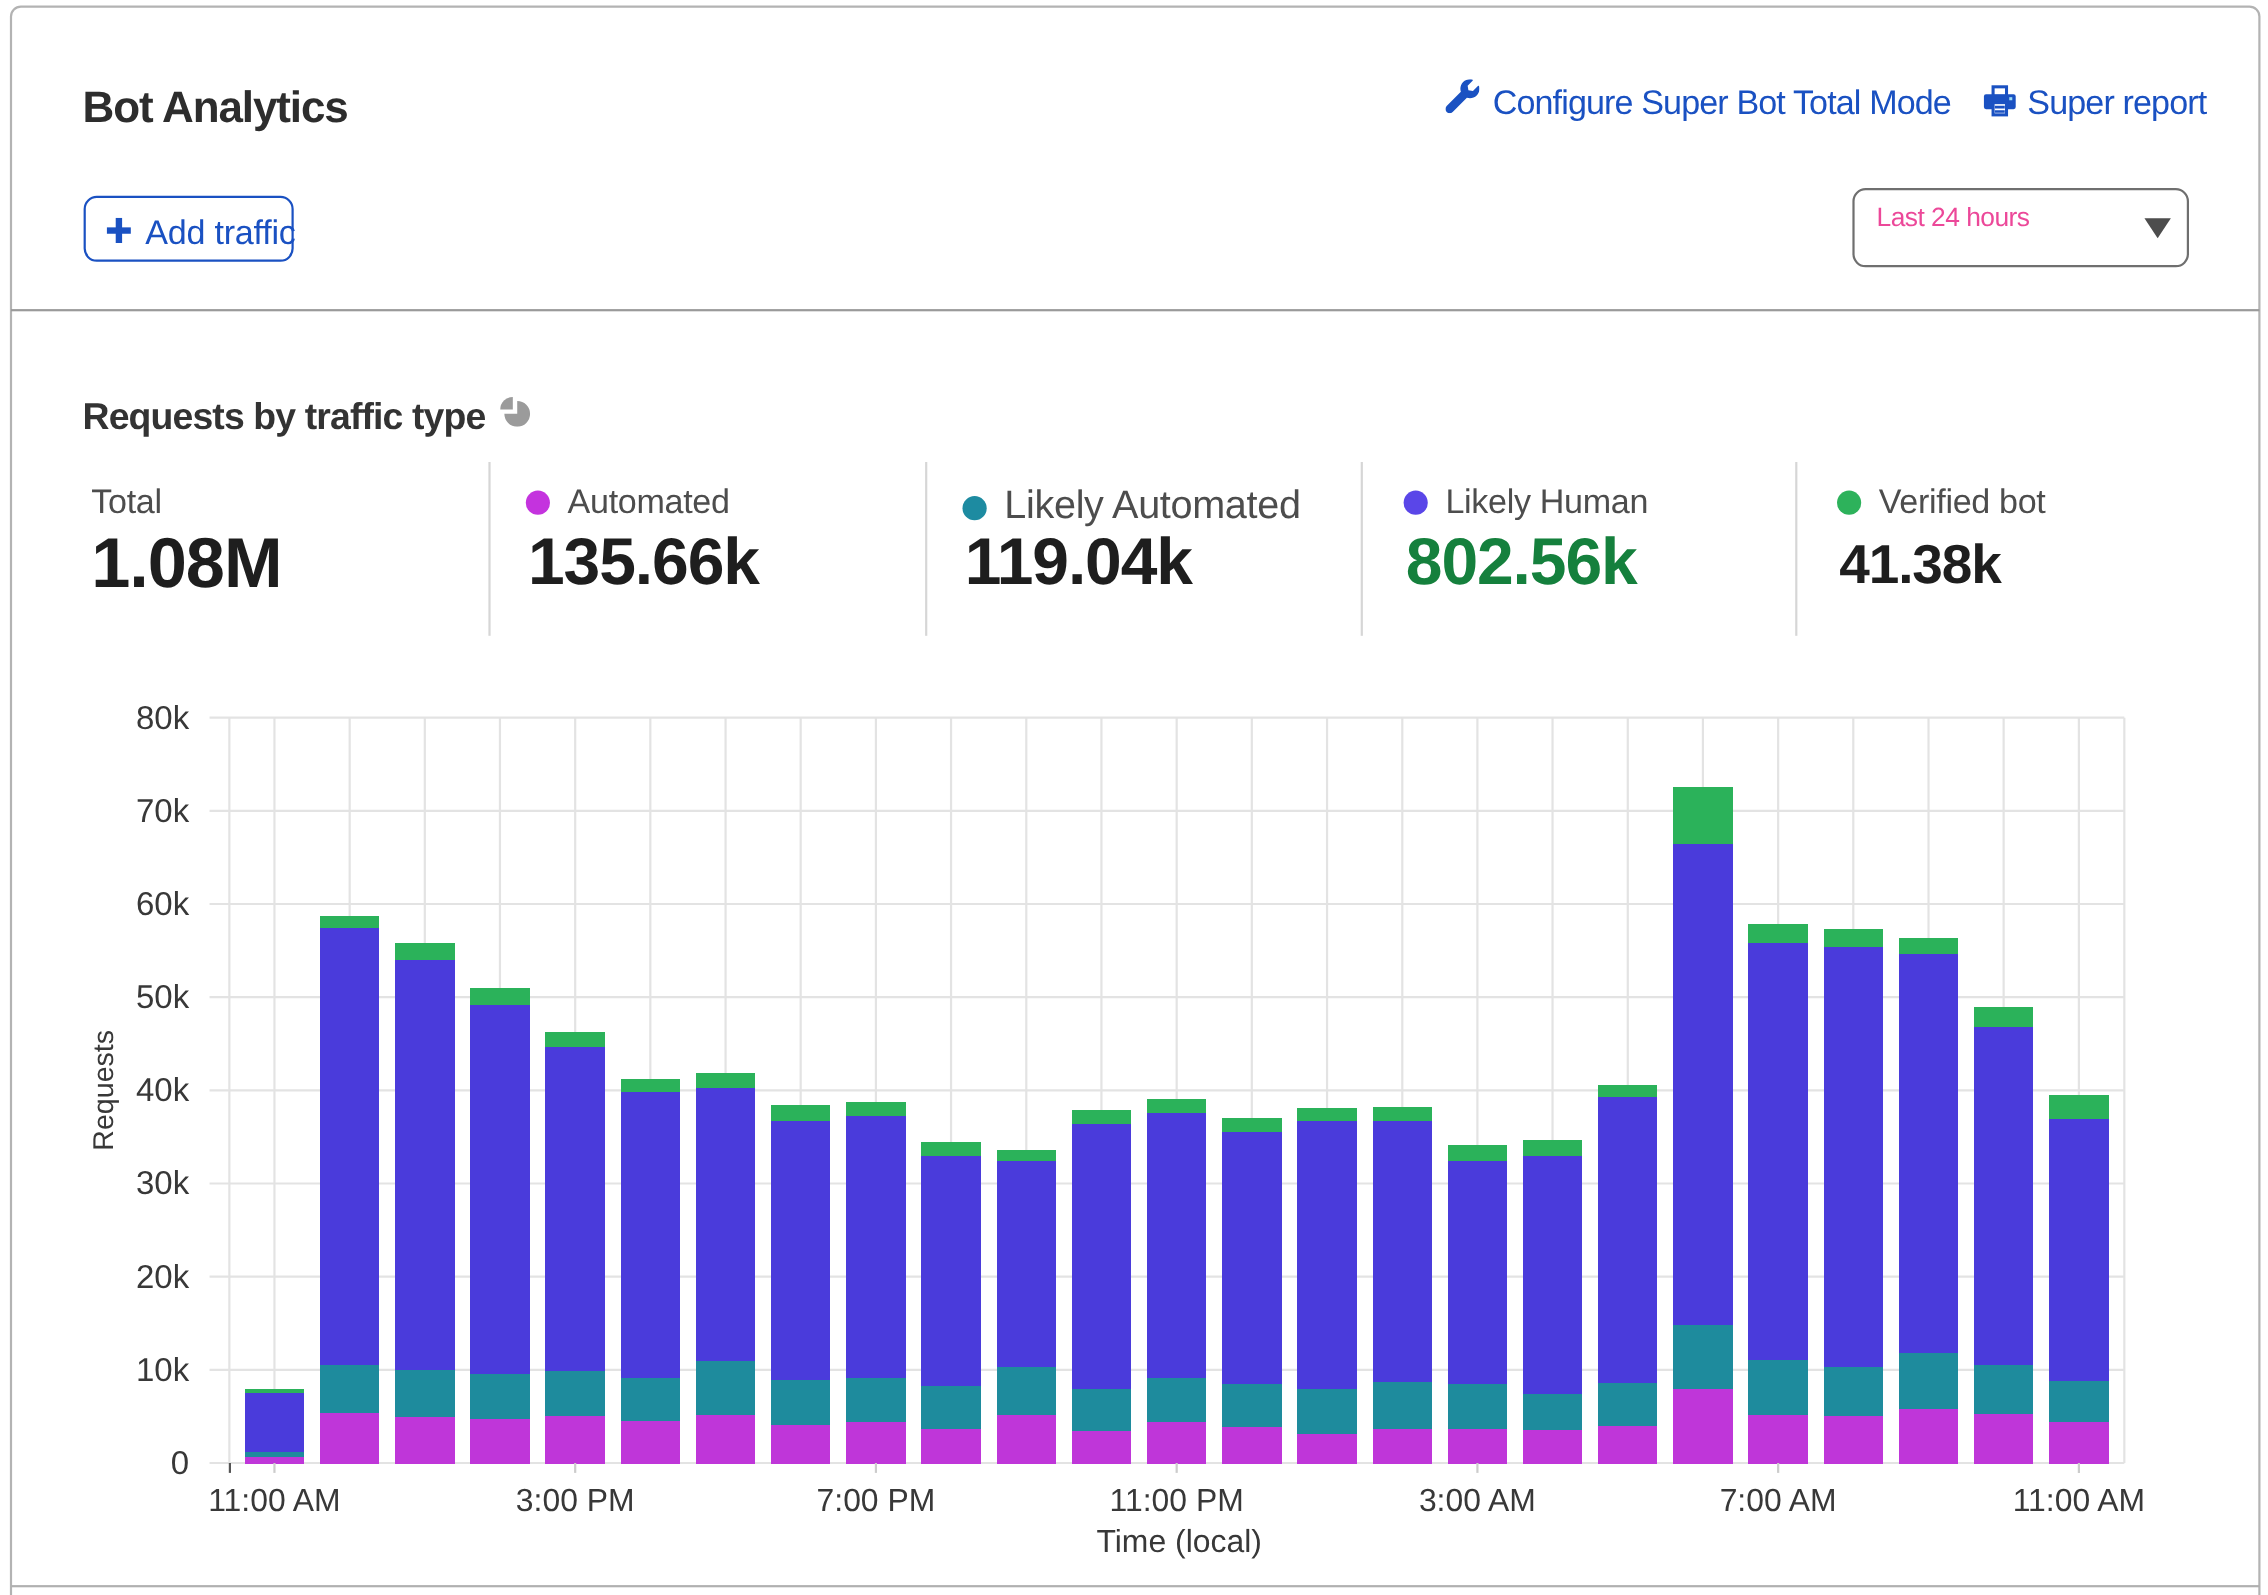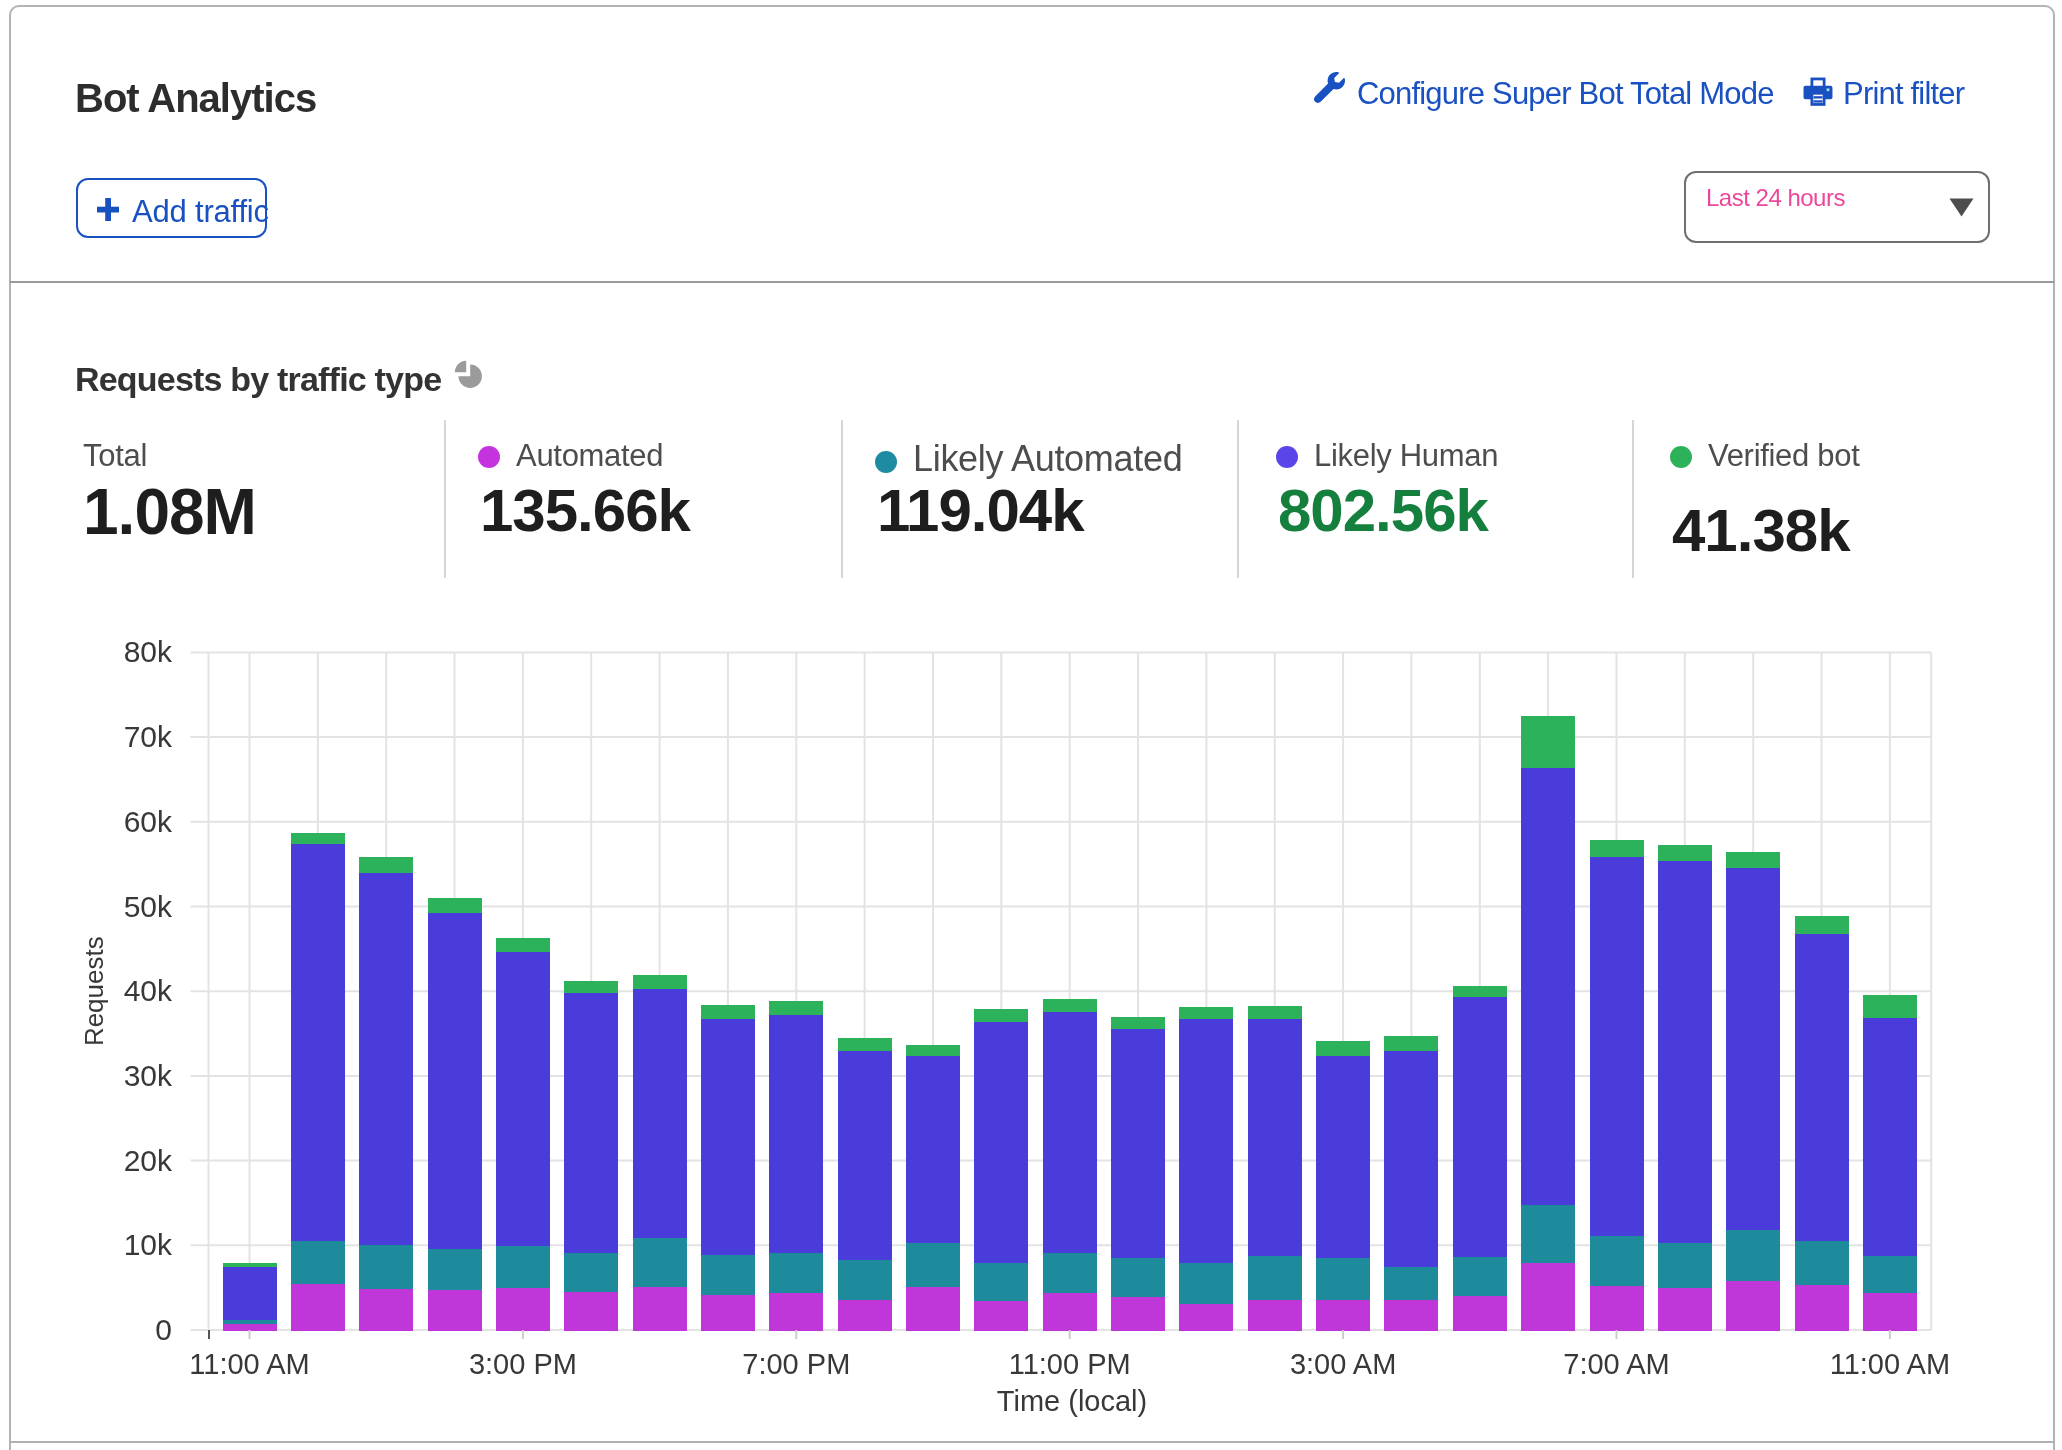--- a/index.html
+++ b/index.html
@@ -17,21 +17,21 @@
   </svg>
 <div class="blue" style="position:absolute;left:1357px;top:76px;font-size:31px;letter-spacing:-0.8px">Configure Super Bot Total Mode</div>
 <svg width="30" height="30" viewBox="0 0 28 28" style="position:absolute;left:1803px;top:77px">
     <rect x="8.3" y="1.8" width="11.4" height="8" fill="#fff" stroke="#1a51c2" stroke-width="2.6"></rect>
     <rect x="0.5" y="8.2" width="27" height="12.6" rx="1.8" fill="#1a51c2"></rect>
     <rect x="22" y="10.6" width="2.6" height="2.6" fill="#9bdcf5"></rect>
     <rect x="8.3" y="15.2" width="11.4" height="10.4" fill="#fff" stroke="#1a51c2" stroke-width="2.6"></rect>
     <line x1="9.8" y1="19" x2="18.2" y2="19" stroke="#1a51c2" stroke-width="2.2"></line>
     <line x1="9.8" y1="22.8" x2="18.2" y2="22.8" stroke="#1a51c2" stroke-width="2.2"></line>
   </svg>
-<div class="blue" style="position:absolute;left:1843px;top:76px;font-size:31px;letter-spacing:-0.8px">Print filter</div>
+<div class="blue" style="position:absolute;left:1843px;top:76px;font-size:31px;letter-spacing:-0.8px">Super report</div>
 
 <div style="position:absolute;left:76px;top:178px;width:191px;height:60px;border:2px solid #1a51c2;border-radius:12px"></div>
 <svg width="22" height="23" viewBox="0 0 22 23" style="position:absolute;left:97px;top:198px">
     <rect x="8.2" y="0" width="5.8" height="23" fill="#1a51c2"></rect>
     <rect x="0" y="8.7" width="22" height="5.8" fill="#1a51c2"></rect>
   </svg>
 <div class="blue" style="position:absolute;left:132px;top:194px;font-size:31px;letter-spacing:-0.2px">Add traffic</div>
 
 <div style="position:absolute;left:1684px;top:171px;width:306px;height:72px;border:2px solid #6f6f6f;border-radius:12px"></div>
 <div style="position:absolute;left:1706px;top:184px;font-size:24px;letter-spacing:-0.5px;color:#ec4899">Last 24 hours</div>
@@ -49,21 +49,21 @@
 
 <div style="position:absolute;left:83px;top:438px;font-size:31px;letter-spacing:-0.3px;color:#4d4d4d;white-space:nowrap">Total</div>
 <div style="position:absolute;left:83px;top:475px;font-size:64px;font-weight:700;color:#1e1e1e;letter-spacing:-1px">1.08M</div>
 <div style="position:absolute;left:478px;top:438px;font-size:31px;letter-spacing:-0.3px;color:#4d4d4d;white-space:nowrap"><span style="display:inline-block;width:22px;height:22px;border-radius:50%;background:#c433de;margin-right:16px;vertical-align:-2px"></span>Automated</div>
 <div style="position:absolute;left:480px;top:476px;font-size:60px;font-weight:700;color:#1e1e1e;letter-spacing:-1px">135.66k</div>
 <div style="position:absolute;left:875px;top:438px;font-size:36px;letter-spacing:-0.3px;color:#4d4d4d;white-space:nowrap"><span style="display:inline-block;width:22px;height:22px;border-radius:50%;background:#1d8ba1;margin-right:16px;vertical-align:-2px"></span>Likely Automated</div>
 <div style="position:absolute;left:877px;top:476px;font-size:60px;font-weight:700;color:#1e1e1e;letter-spacing:-1px">119.04k</div>
 <div style="position:absolute;left:1276px;top:438px;font-size:31px;letter-spacing:-0.3px;color:#4d4d4d;white-space:nowrap"><span style="display:inline-block;width:22px;height:22px;border-radius:50%;background:#5a46e8;margin-right:16px;vertical-align:-2px"></span>Likely Human</div>
 <div style="position:absolute;left:1278px;top:476px;font-size:60px;font-weight:700;color:#15803d;letter-spacing:-1px">802.56k</div>
 <div style="position:absolute;left:1670px;top:438px;font-size:31px;letter-spacing:-0.3px;color:#4d4d4d;white-space:nowrap"><span style="display:inline-block;width:22px;height:22px;border-radius:50%;background:#2db25b;margin-right:16px;vertical-align:-2px"></span>Verified bot</div>
-<div style="position:absolute;left:1672px;top:496px;font-size:60px;font-weight:700;color:#1e1e1e;letter-spacing:-1px">41.38k</div>
+<div style="position:absolute;left:1672px;top:484px;font-size:50px;font-weight:700;color:#1e1e1e;letter-spacing:-1px">41.38k</div>
 <div style="position:absolute;left:444px;top:420px;width:2px;height:158px;background:#d6d6d6"></div>
 <div style="position:absolute;left:841px;top:420px;width:2px;height:158px;background:#d6d6d6"></div>
 <div style="position:absolute;left:1237px;top:420px;width:2px;height:158px;background:#d6d6d6"></div>
 <div style="position:absolute;left:1632px;top:420px;width:2px;height:158px;background:#d6d6d6"></div>
 
 <svg width="2062" height="890" viewBox="0 0 2062 890" style="position:absolute;left:0;top:560px" font-family="Liberation Sans, sans-serif">
     <g>
       <line x1="190.5" y1="770.0" x2="1931.2" y2="770.0" stroke="#e3e3e3" stroke-width="2"></line>
       <line x1="190.5" y1="685.3" x2="1931.2" y2="685.3" stroke="#e3e3e3" stroke-width="2"></line>
       <line x1="190.5" y1="600.6" x2="1931.2" y2="600.6" stroke="#e3e3e3" stroke-width="2"></line>

